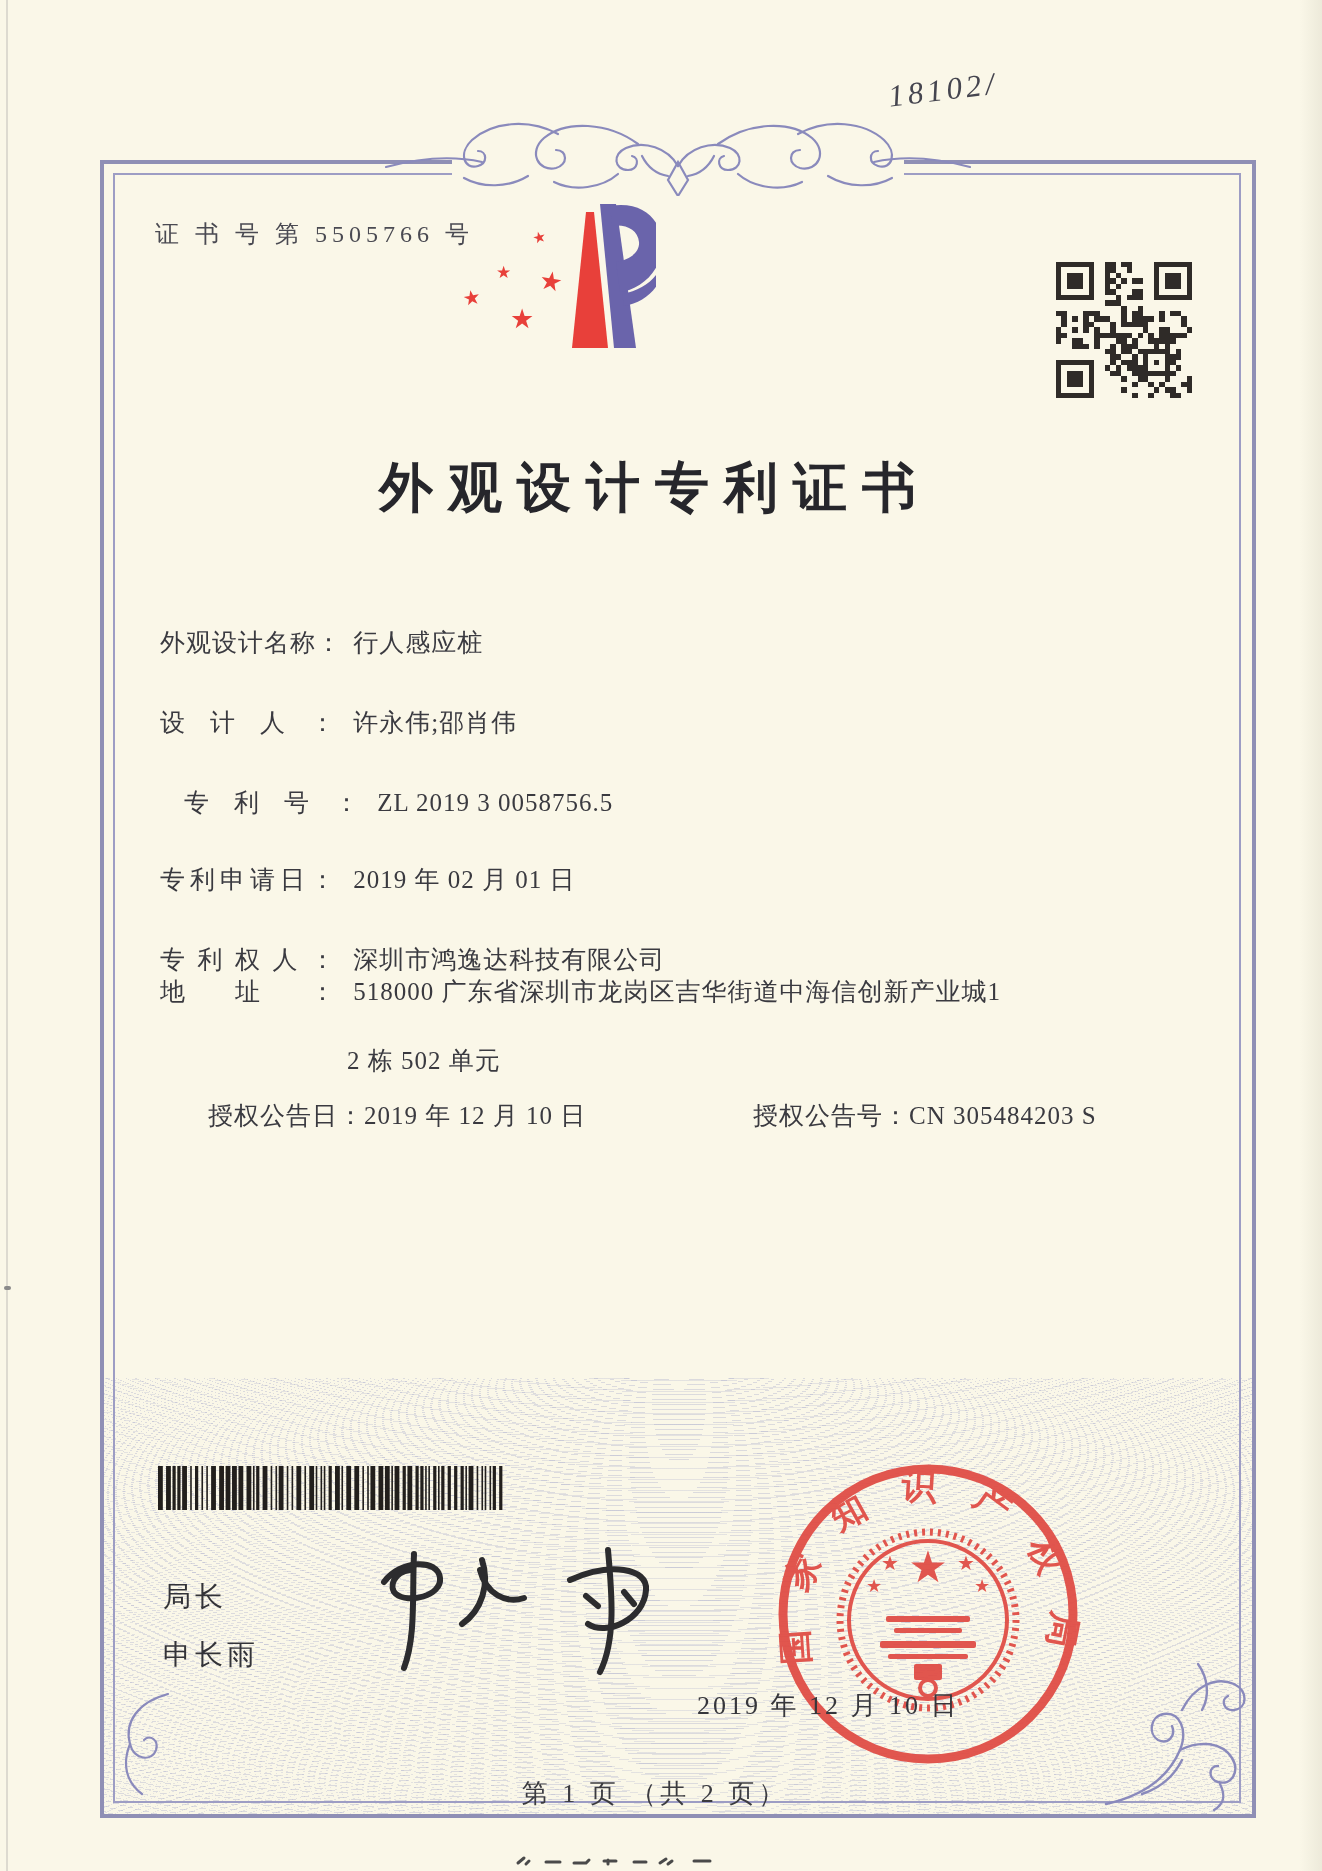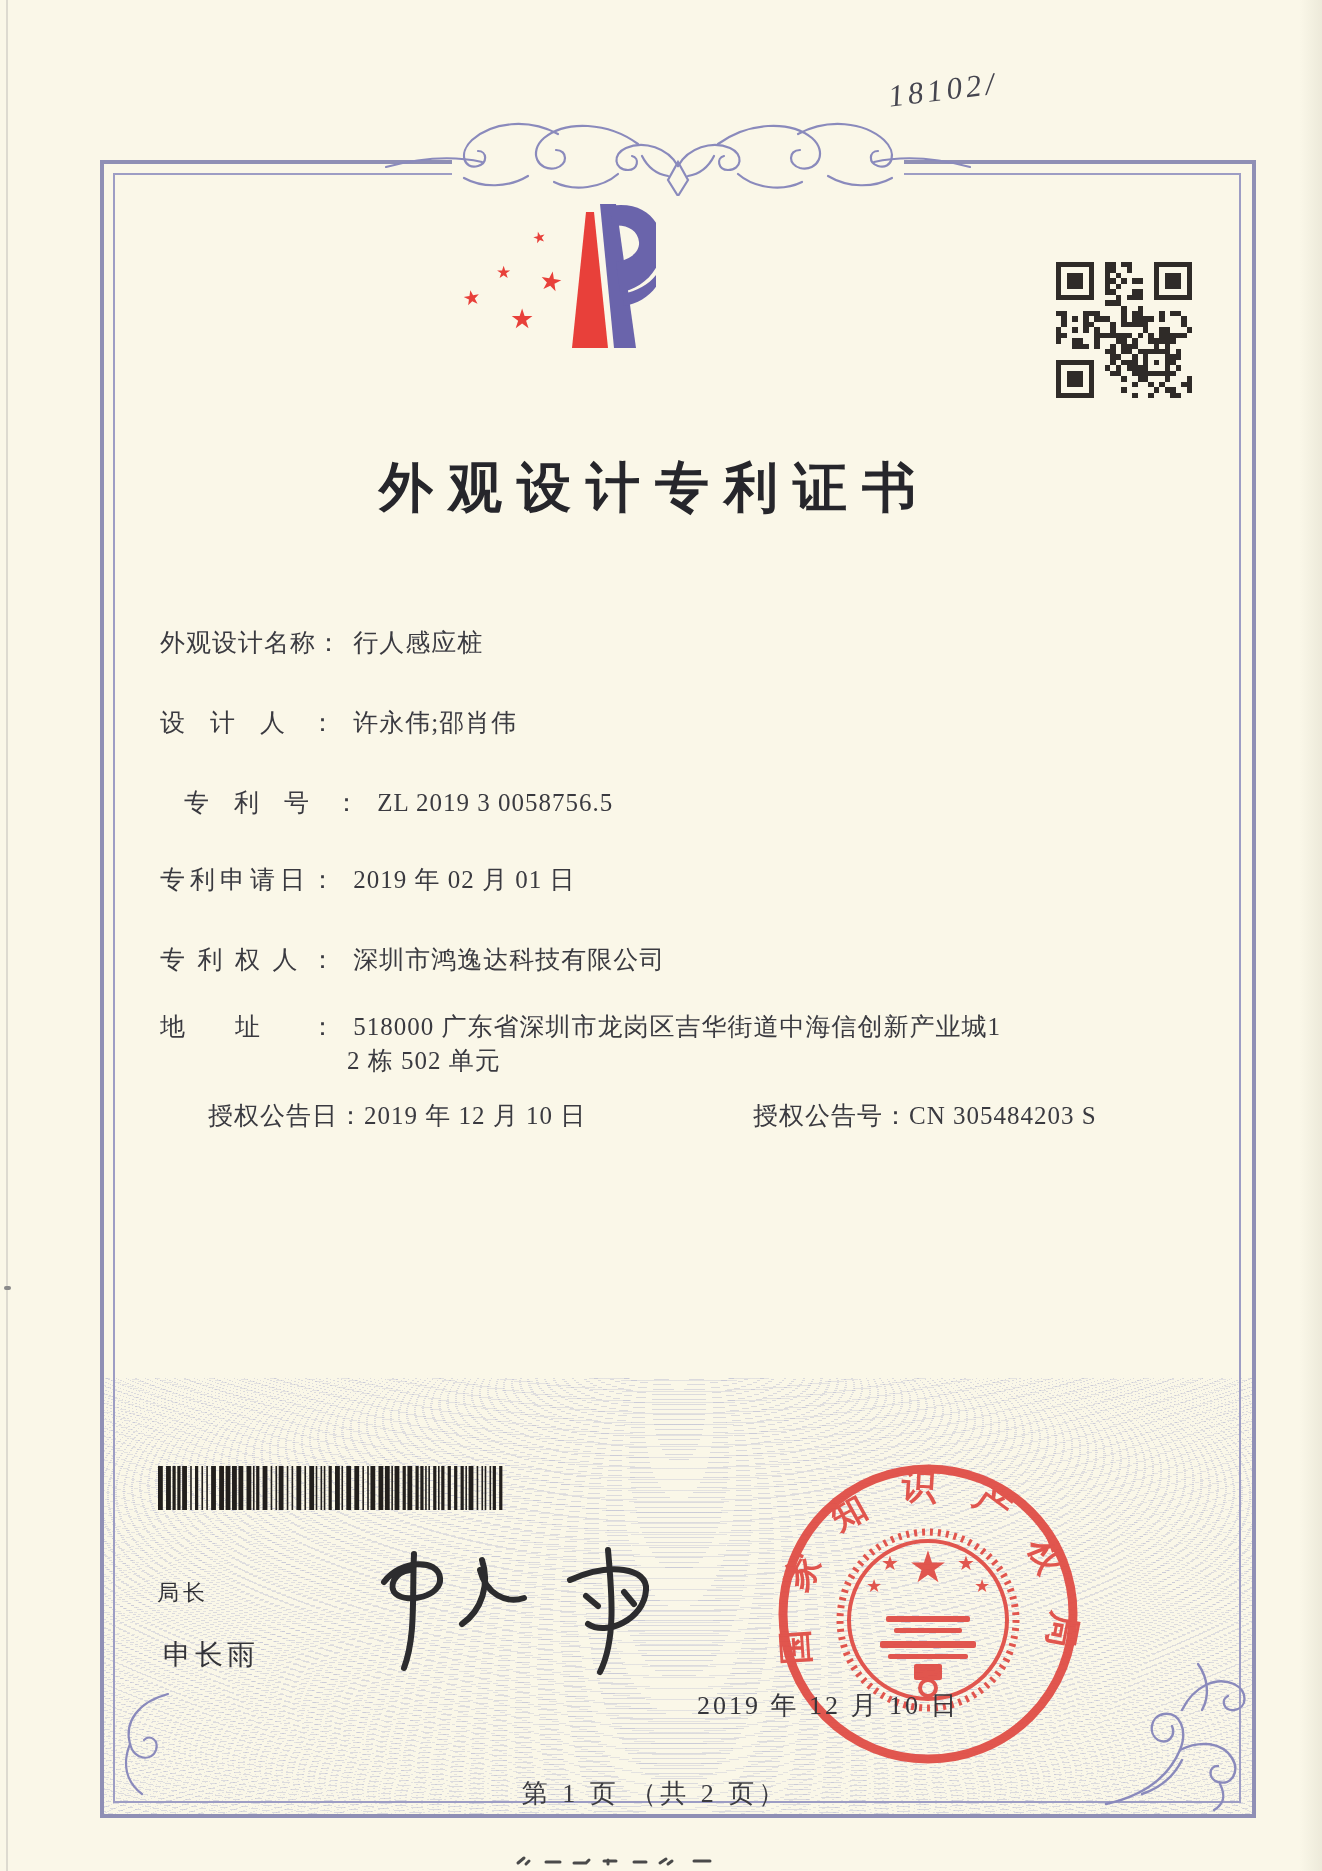--- a/index.html
+++ b/index.html
@@ -32,28 +32,28 @@
   }
   .certno{left:155px;top:218px;font-size:24px;letter-spacing:5px;color:#4a4a52;z-index:4;}
   .logo{left:456px;top:204px;width:200px;height:152px;z-index:4;}
   .qr{left:1056px;top:262px;width:136px;height:136px;z-index:4;}
   .title{
     left:30px;top:452px;width:1250px;text-align:center;
     font-size:54px;font-weight:bold;letter-spacing:15px;color:#26262b;z-index:4;
   }
   .row{left:160px;font-size:25px;letter-spacing:1px;color:#3a3a40;z-index:4;white-space:nowrap;}
   .lbl{display:inline-block;width:176px;text-align:justify;text-align-last:justify;margin-right:10px;}
-  .r1{top:626px;} .r2{top:706px;} .r3{top:786px;margin-left:24px;} .r4{top:863px;font-family:Liberation Serif, serif;} .r5{top:943px;} .r6{top:1010px;}
+  .r1{top:626px;} .r2{top:706px;} .r3{top:786px;margin-left:24px;} .r4{top:863px;font-family:Liberation Serif, serif;} .r5{top:943px;} .r6{top:975px;}
   .addr2{left:347px;top:1044px;font-size:25px;letter-spacing:1px;color:#3a3a40;z-index:4;}
   .r7{top:1099px;margin-left:48px;}
   .grant-no{position:absolute;left:545px;top:0;white-space:nowrap;}
   .paras{left:148px;top:1158px;width:1048px;font-size:25px;line-height:41px;text-align:justify;color:#3c3c42;z-index:4;}
   .paras p{margin:0;text-indent:2em;}
   .barcode{left:158px;top:1466px;width:348px;height:44px;z-index:4;}
-  .director-title{left:157px;top:1578px;font-size:22px;letter-spacing:4px;color:#333338;z-index:4;}
+  .director-title{left:163px;top:1578px;font-size:28px;letter-spacing:4px;color:#333338;z-index:4;}
   .director-name{left:163px;top:1636px;font-size:28px;letter-spacing:4px;color:#333338;z-index:4;}
   .signature{left:358px;top:1532px;width:320px;height:170px;z-index:4;}
   .seal{left:772px;top:1458px;width:312px;height:312px;z-index:2;opacity:.93;}
   .seal-date{left:697px;top:1688px;font-size:26px;letter-spacing:3px;color:#36363b;z-index:4;}
   .footer{left:30px;top:1776px;width:1250px;text-align:center;font-size:26px;letter-spacing:4px;color:#3b3b40;z-index:4;}
   .cutoff{left:512px;top:1849px;width:220px;height:18px;z-index:4;}
   .scan-dot{left:4px;top:1286px;width:7px;height:4px;background:#8a8a8a;border-radius:2px;z-index:4;}
 </style>
 </head>
 <body>
@@ -99,20 +99,21 @@
   </svg>
   <svg class="abs corner" style="left:104px;top:1688px;width:72px;height:112px;" viewBox="0 0 72 112">
     <g fill="none" stroke="#8a8abc" stroke-width="2.2" stroke-linecap="round">
       <path d="M64,6 C34,14 20,34 26,56 C30,72 48,74 52,62 C55,52 46,46 40,52"></path>
       <path d="M26,56 C18,76 22,94 38,106"></path>
     </g>
   </svg>
 
   <div class="abs hand-note">18102/</div>
 
+  <div class="abs certno">证 书 号 第 5505766 号</div>
 
   <svg class="abs logo" viewBox="0 0 200 152">
     <polygon points="130,8 138,8 152,144 116,144" fill="#e8403a"></polygon>
     <polygon points="144,0 160,0 180,144 158,144" fill="#6a64ab"></polygon>
     <path d="M154,2 C190,-4 208,20 206,44 C204,70 182,86 164,88 L160,58 C174,56 184,48 183,38 C182,26 170,20 156,22 Z" fill="#6a64ab"></path>
     <path d="M166,90 C188,86 202,74 208,56 C208,82 190,98 168,102 Z" fill="#6a64ab"></path>
     <text x="78" y="40" font-size="15" fill="#e8403a" transform="rotate(-14 78 40)">★</text>
     <text x="40" y="74" font-size="17" fill="#e8403a">★</text>
     <text x="82" y="84" font-size="26" fill="#e8403a" transform="rotate(10 82 84)">★</text>
     <text x="8" y="102" font-size="20" fill="#e8403a" transform="rotate(-10 8 102)">★</text>

